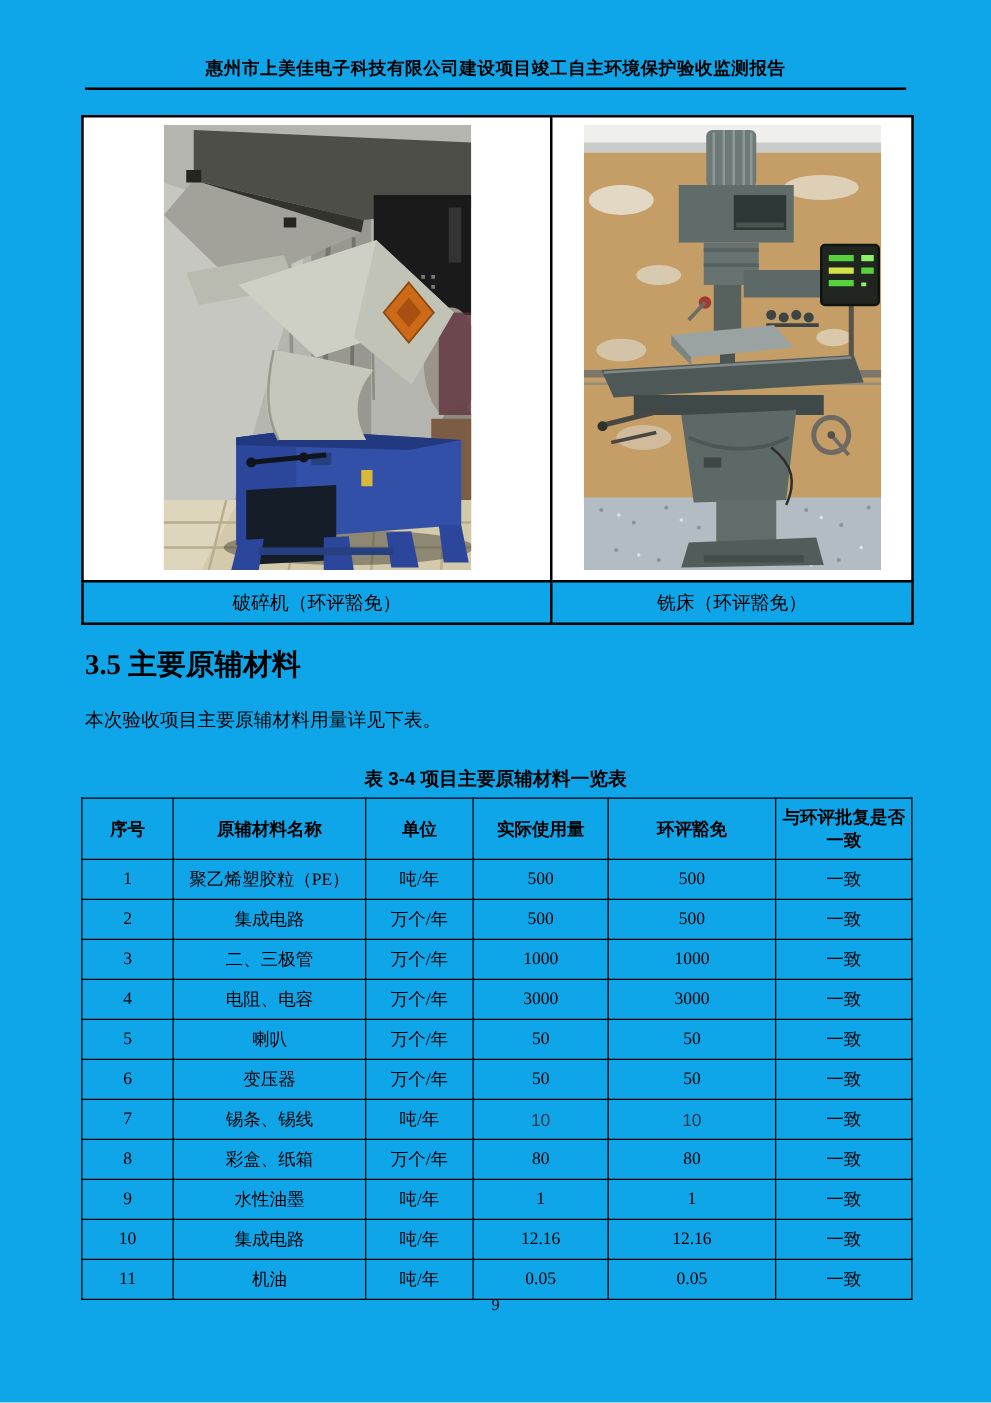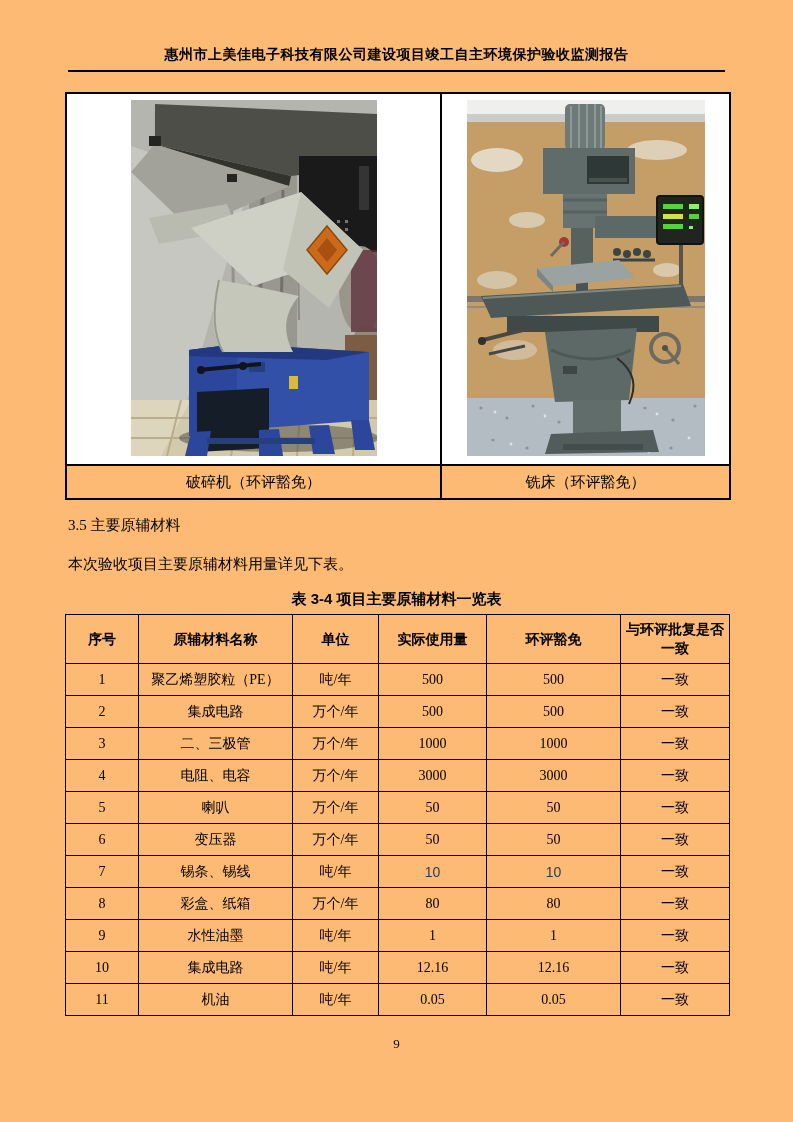--- a/index.html
+++ b/index.html
@@ -1,37 +1,37 @@
 <!DOCTYPE html>
 <html><head>
 <meta charset="utf-8">
 <style>
   html,body{margin:0;padding:0;background:#ffffff;}
   .page{
-    position:relative;width:793px;height:1122px;background:#fdba74;
+    position:relative;width:793px;height:1122px;background:#0ea5e9;
     font-family:"Liberation Serif","DejaVu Serif",serif;color:#000;overflow:hidden;
   }
   
   .doc-header{padding-top:46px;text-align:center;font-size:14px;font-weight:bold;letter-spacing:.5px;}
   .header-rule{border-bottom:2px solid #000;margin:6px 68px 0 68px;}
   
   .figure-table{
     border-collapse:collapse;table-layout:fixed;margin:20px 0 0 65px;width:666px;
   }
   .figure-table td{border:2px solid #000;text-align:center;vertical-align:middle;padding:2px;margin-top:20px;}
   .photo-cell{height:366px;background:#fff;}
   .caption-row td{height:28px;font-size:15px;}
   .photo-frame{display:inline-block;line-height:0;margin-top:2px;}
   .figure-caption{margin-top:5px;text-align:center;font-weight:bold;font-size:15px;
     font-family:"Liberation Sans","DejaVu Sans",sans-serif;}
   
-  .section-heading{margin:16px 0 0 68px;font-size:15px;font-weight:normal;
+  .section-heading{margin:16px 0 0 68px;font-size:23px;font-weight:bold;
     font-family:"Liberation Serif","DejaVu Serif",serif;}
   .body-paragraph{margin:20px 68px 0 68px;font-size:15px;}
-  .table-title{margin-top:16px;text-align:center;font-weight:bold;font-size:15px;
+  .table-title{margin-top:28px;text-align:center;font-weight:bold;font-size:15px;
     font-family:"Liberation Sans","DejaVu Sans",sans-serif;}
   
   .materials-table{border-collapse:collapse;table-layout:fixed;margin:5px 0 0 65px;width:554px;}
   .materials-table th,.materials-table td{
     border:1.5px solid #000;text-align:center;vertical-align:middle;
     font-size:14px;padding:1px 2px;overflow:hidden;
   }
   .materials-table th{font-weight:bold;height:46px;line-height:1.35;
     font-family:"Liberation Sans","DejaVu Sans",sans-serif;}
   .materials-table td{height:29px;}

